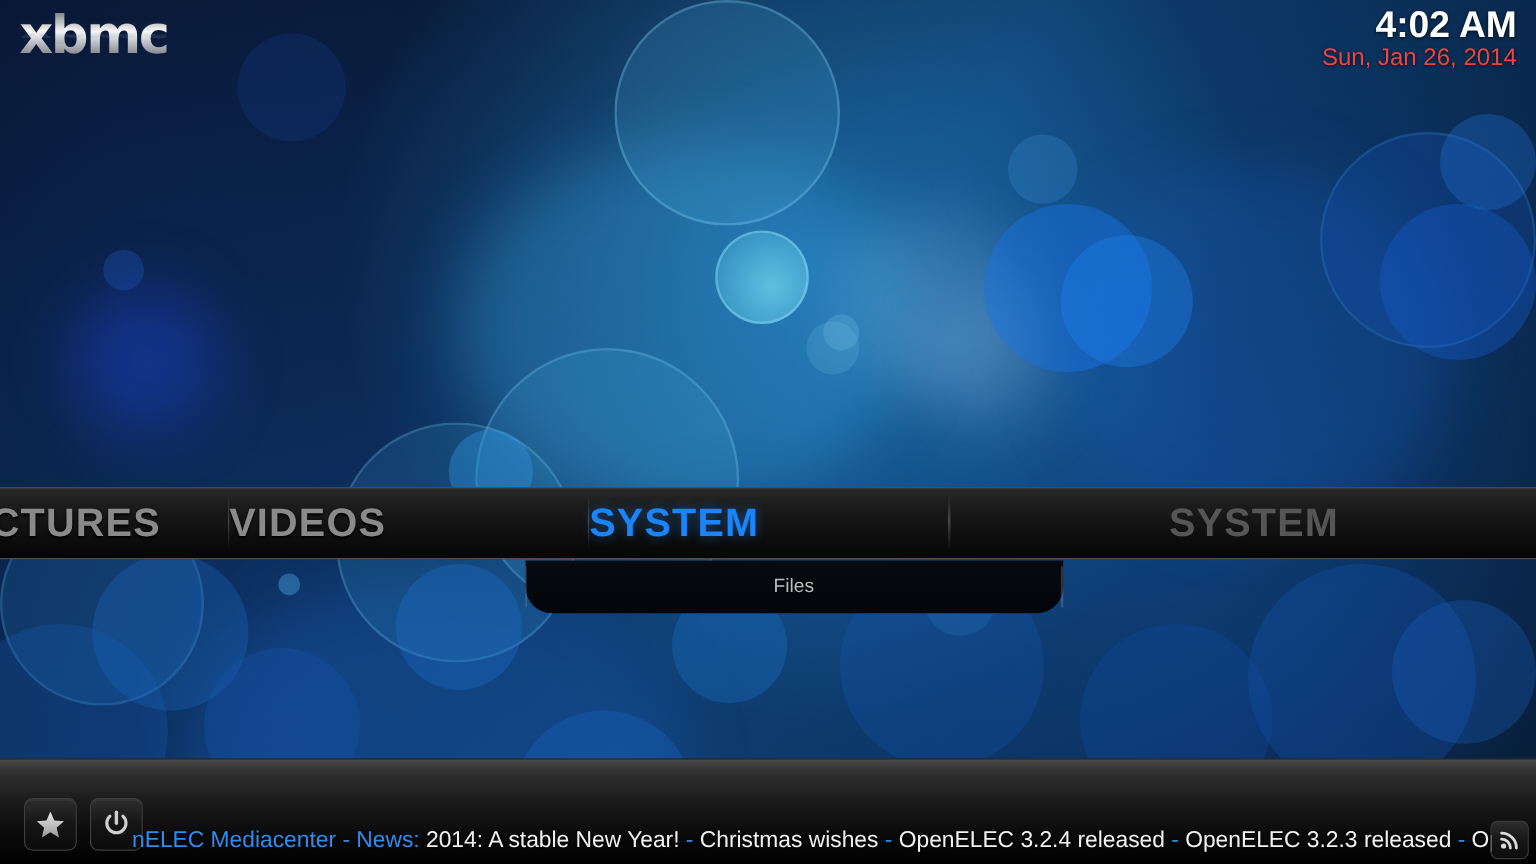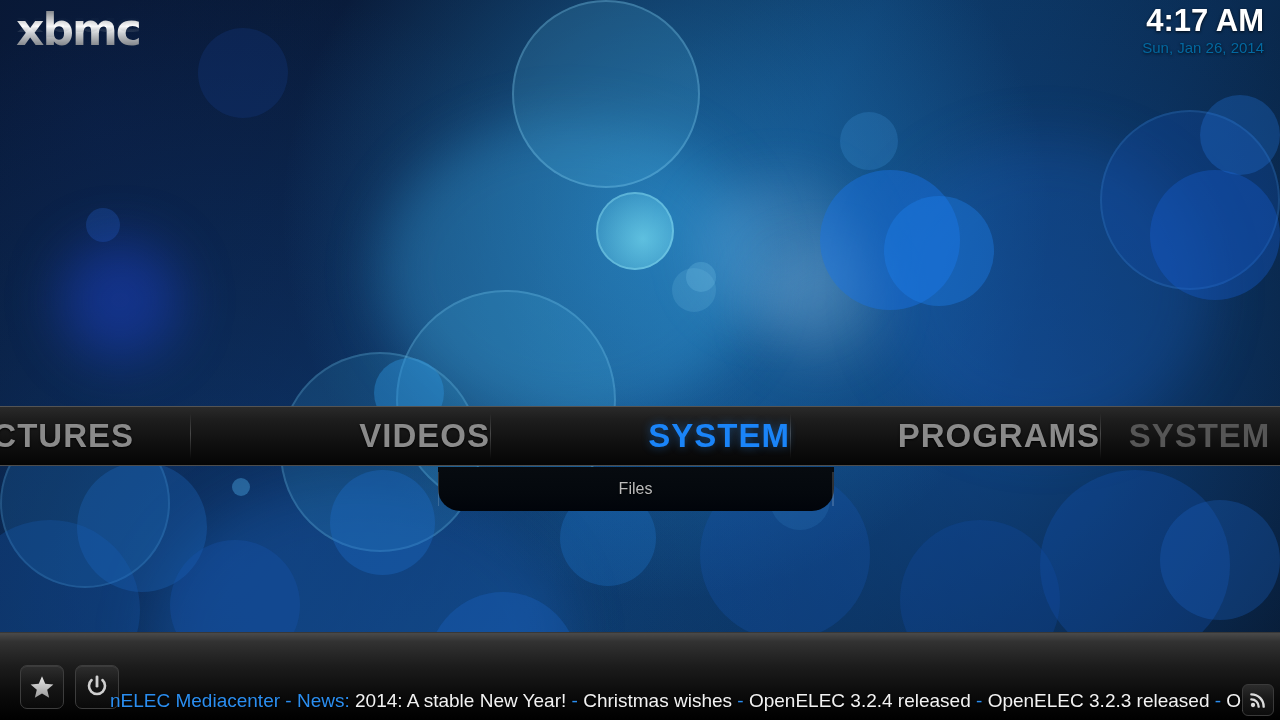--- a/index.html
+++ b/index.html
@@ -35,43 +35,43 @@
     background:linear-gradient(180deg,rgba(140,150,160,0.32) 0%,rgba(140,150,160,0.03) 60%);
     -webkit-background-clip:text; background-clip:text; color:transparent;
     transform:scaleY(-0.55); transform-origin:top center;
     font-family:"DejaVu Sans", sans-serif;
   }
 
   
   #clock{ position:absolute; right:16px; top:4px; text-align:right; }
   #clock-time{ color:#fff; font-size:31px; font-weight:bold; line-height:34px;
                text-shadow:0 1px 3px rgba(0,0,0,.8); }
-  #clock-date{ color:#0369a1; font-size:15px; line-height:18px; margin-top:1px;
+  #clock-date{ color:#ef4444; font-size:20px; line-height:18px; margin-top:1px;
                text-shadow:0 1px 3px rgba(0,0,0,.8); }
 
   
   #menubar{
     position:absolute; left:0; top:406px; width:1280px; height:60px;
     background:linear-gradient(180deg,#2a2a2a 0%,#1d1d1d 22%,#101010 62%,#050505 100%);
     border-top:1px solid rgba(150,150,150,.55);
     border-bottom:1px solid rgba(120,120,120,.45);
     display:flex; align-items:center;
   }
   .menu-item{
-    position:relative; height:60px; display:flex; align-items:center; justify-content:flex-end;
+    position:relative; height:60px; display:flex; align-items:center; justify-content:flex-start;
     font-size:33px; font-weight:bold; letter-spacing:1px; white-space:nowrap;
     font-family:"Liberation Sans", sans-serif;
   }
   .menu-item.inactive{ color:#8a8a8a; text-shadow:0 1px 2px #000; }
   .menu-item.dim{ color:#565656; }
   .menu-item.active{ color:#1a84f8; text-shadow:0 0 10px rgba(26,132,248,.45); }
   .menu-sep{ width:1px; height:46px; background:linear-gradient(180deg,rgba(255,255,255,0) 0%,rgba(255,255,255,.22) 45%,rgba(255,255,255,0) 100%); flex:none; }
 
   
-  #submenu-wrap{ position:absolute; left:438px; top:467px; height:44px; width:396px; }
+  #submenu-wrap{ position:absolute; left:438px; top:467px; height:44px; width:448px; }
   #submenu{
     position:absolute; inset:0;
     background:linear-gradient(180deg,#070b10 0%,#04080d 60%,#01040a 100%);
     border-bottom-left-radius:22px; border-bottom-right-radius:22px;
     display:flex; align-items:center;
   }
   .sub-item{ flex:1; text-align:center; color:#bcbcbc; font-size:16px; line-height:40px;
              text-shadow:0 1px 2px #000; }
   .sub-sep{ width:1px; height:34px; background:rgba(255,255,255,.16); }
   .sub-edge{ width:1px; height:34px; background:rgba(255,255,255,.16); }
@@ -149,40 +149,37 @@
   <div class="bk" style="left:198px; top:28px;  width:90px;  height:90px;  background:rgba(20,60,140,.28);"></div>
   <div class="bk glow" style="left:60px; top:240px; width:120px; height:120px; background:rgba(30,70,220,.42);"></div>
 </div>
 
 <div id="logo-wrap">
   <div id="logo-main">xbmc</div>
   <div id="logo-reflect">xbmc</div>
 </div>
 
 <div id="clock">
-  <div id="clock-time">4:17 AM</div>
+  <div id="clock-time">4:02 AM</div>
   <div id="clock-date">Sun, Jan 26, 2014</div>
 </div>
 
 <div id="menubar">
   <div class="menu-item inactive" style="width:190px; justify-content:flex-end; padding-right:56px;">
     <span>PICTURES</span>
   </div>
   <div class="menu-sep"></div>
   <div class="menu-item inactive" style="width:299px;">
     <span>VIDEOS</span>
   </div>
   <div class="menu-sep"></div>
   <div class="menu-item active" style="width:299px;">
     <span>SYSTEM</span>
   </div>
   <div class="menu-sep"></div>
-  <div class="menu-item inactive" style="width:309px;">
-    <span>PROGRAMS</span>
-  </div>
   <div class="menu-sep"></div>
   <div class="menu-item dim" style="flex:1; justify-content:center; padding-left:18px; overflow:hidden;">
     <span>SYSTEM</span>
   </div>
 </div>
 
 <div id="submenu-wrap">
   <div id="submenu">
     <div class="sub-edge"></div>
     <div class="sub-item">Files</div>

